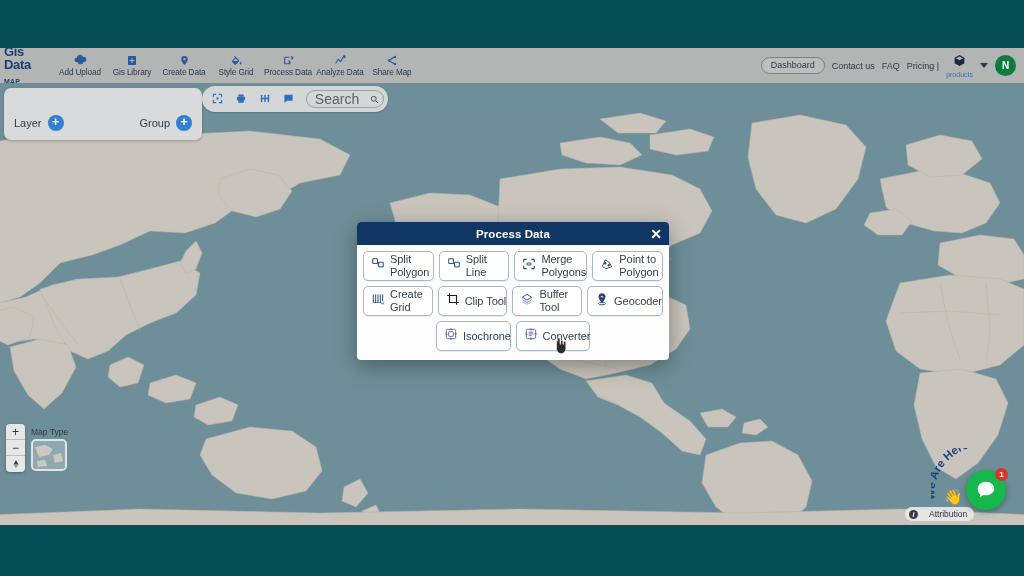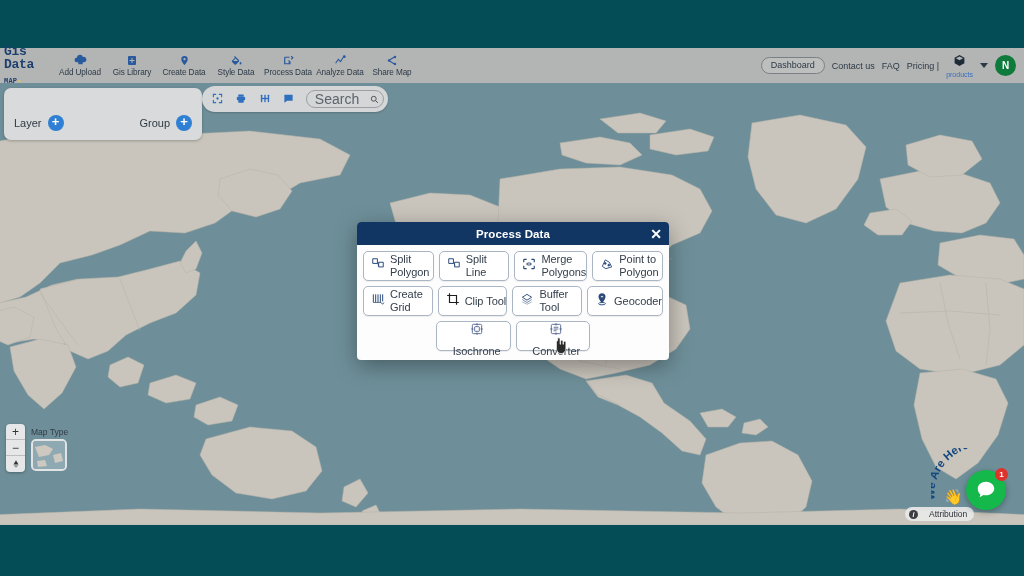--- a/index.html
+++ b/index.html
@@ -21,21 +21,21 @@
     position: absolute; left: 0; top: 525px; width: 1024px; height: 51px;
     background: #044d56;
   }
 
   
   .app-header {
     position: absolute; left: 0; top: 48px; width: 1024px; height: 35px;
     background: #b3b4b4;
     display: flex; align-items: center;
   }
-  .logo { width: 52px; padding-left: 4px; line-height: 1; font-family: Liberation Mono, monospace; }
+  .logo { width: 52px; padding-left: 4px; line-height: 1; }
   .logo .l1 {
     font-size: 13px; font-weight: bold; color: #1d3f6e; letter-spacing: -.3px;
     display: block;
   }
   .logo .l2 { font-size: 7px; font-weight: bold; color: #1d3f6e; letter-spacing: .2px; }
   .logo .l2 em { font-style: normal; color: #e8c33a; }
 
   .nav { display: flex; align-items: flex-start; gap: 0px; margin-left: 2px; }
   .nav-item {
     width: 52px; text-align: center; cursor: pointer;
@@ -211,21 +211,21 @@
     height: 30px; border: 1px solid #aab6c4; border-radius: 5px;
     background: #fff; display: flex; align-items: center; gap: 5px;
     padding-left: 7px; cursor: pointer;
     box-shadow: 0 1px 1px rgba(0,0,0,.07);
   }
   .tool-btn .ticon { flex: 0 0 14px; color: #2b4a7a; display: block; }
   .tool-btn .tlabel {
     font-size: 11px; color: #35404c; line-height: 1.18; letter-spacing: -.05px;
   }
   .tool-row2 { display: flex; justify-content: center; gap: 5px; margin-top: 5px; }
-  .tool-row2 .tool-btn { width: 74.5px; flex-direction: column; }
+  .tool-row2 .tool-btn { width: 74.5px; }
 
   
   .cursor {
     position: absolute; left: 553px; top: 337px;
     font-size: 15px; pointer-events: none; color: #1a1a1a;
     text-shadow: 0 0 1px #fff;
   }
 </style>
 </head>
 <body>
@@ -273,21 +273,21 @@
         <span class="lbl">Create Data</span>
       </div>
 
       <div class="nav-item">
         <span class="ico">
           <svg width="13" height="13" viewBox="0 0 24 24" fill="#2a5a9e">
               <path d="M16.5 11.2 9 3.7 7.6 5.1l1.6 1.6-5.3 5.3a2 2 0 0 0 0 2.8l4.4 4.4a2 2 0 0 0 2.8 0l5.4-5.4a2 2 0 0 0 0-2.6zm-6.2-3 4.6 4.6H5.7z"></path>
               <path d="M19.5 14.5s-1.8 2-1.8 3.2a1.8 1.8 0 0 0 3.6 0c0-1.2-1.8-3.2-1.8-3.2z"></path>
             </svg>
         </span>
-        <span class="lbl">Style Data</span>
+        <span class="lbl">Style Grid</span>
       </div>
 
       <div class="nav-item">
         <span class="ico">
           <svg width="13" height="13" viewBox="0 0 24 24" fill="none" stroke="#2a5a9e" stroke-width="2.2">
               <path d="M5 6h9M5 6v12h11"></path>
               <path d="M17 4l3 3-3 3"></path>
               <path d="M12 17l3 3-3 3" transform="translate(0,-5)"></path>
             </svg>
         </span>

